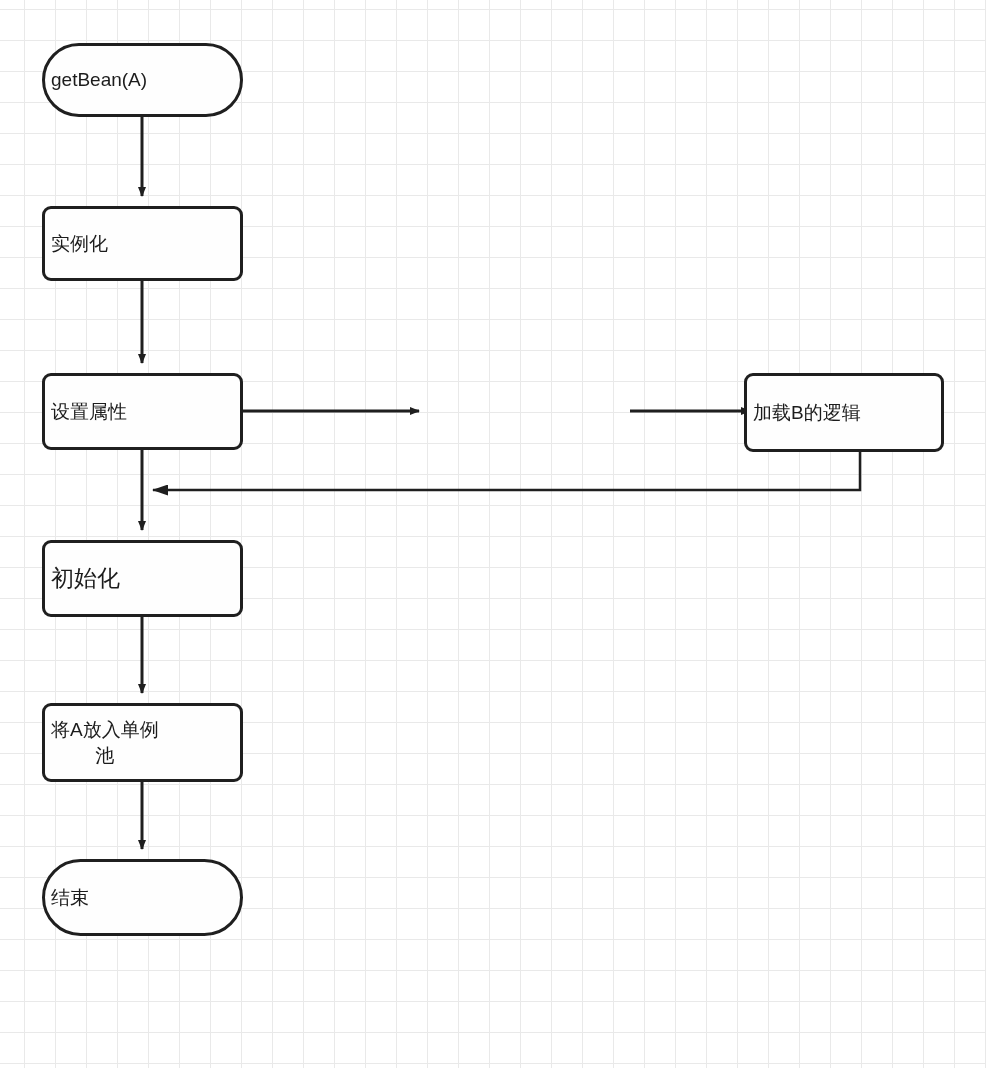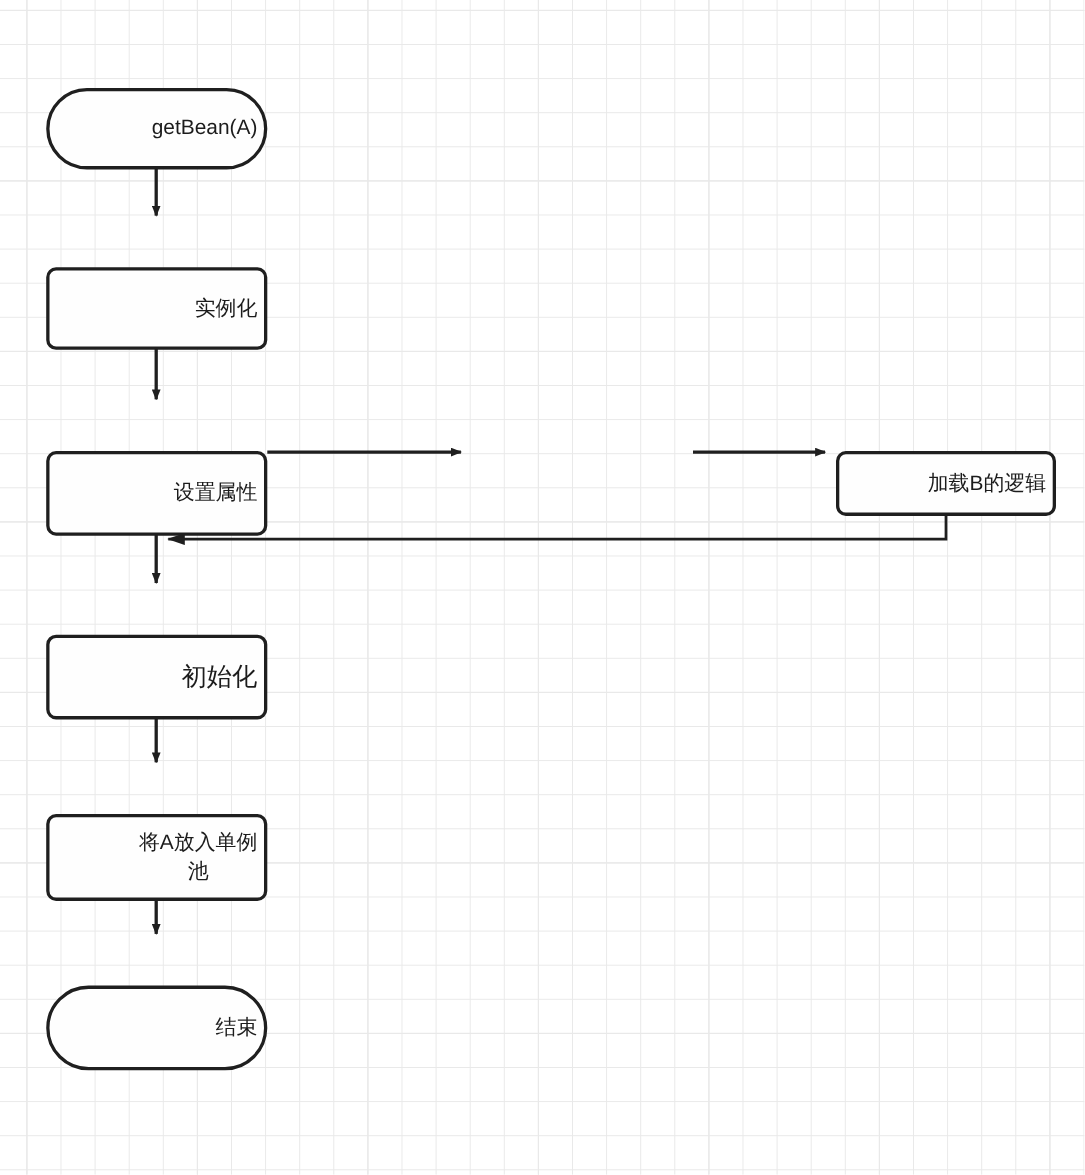--- a/index.html
+++ b/index.html
@@ -34,26 +34,25 @@
     height: 1068px;
     pointer-events: none;
   }
   .node {
     position: absolute;
     box-sizing: border-box;
     background: #fefefe;
     border: 3px solid #1f1f1f;
     display: flex;
     align-items: center;
-    justify-content: flex-end;
+    justify-content: flex-start;
     text-align: center;
     color: #1c1c1c;
     line-height: 1.32;
     padding: 2px 6px;
-    margin-top: 37px;
   }
   .node-process {
     border-radius: 9px;
   }
   .node-terminator {
     border-radius: 999px;
   }
   .node-label {
     display: block;
     white-space: pre-line;
@@ -113,21 +112,21 @@
 
   <div class="node node-process" style="left: 42px; top: 373px; width: 201px; height: 77px; font-size: 19px; background: rgb(254, 254, 254); border-color: rgb(31, 31, 31); border-width: 3px; color: rgb(28, 28, 28);">
     <span class="node-label">设置属性</span>
   </div>
 
   <div class="node node-process" style="left: 42px; top: 206px; width: 201px; height: 75px; font-size: 19px; background: rgb(254, 254, 254); border-color: rgb(31, 31, 31); border-width: 3px; color: rgb(28, 28, 28);">
     <span class="node-label">实例化</span>
   </div>
 
 
-  <div class="node node-process" style="left: 760px; top: 373px; width: 200px; height: 59px; font-size: 19px; background: rgb(254, 254, 254); border-color: rgb(31, 31, 31); border-width: 3px; color: rgb(28, 28, 28);">
+  <div class="node node-process" style="left: 744px; top: 373px; width: 200px; height: 79px; font-size: 19px; background: rgb(254, 254, 254); border-color: rgb(31, 31, 31); border-width: 3px; color: rgb(28, 28, 28);">
     <span class="node-label">加载B的逻辑</span>
   </div>
 
   <div class="node node-process" style="left: 42px; top: 540px; width: 201px; height: 77px; font-size: 23px; background: rgb(254, 254, 254); border-color: rgb(31, 31, 31); border-width: 3px; color: rgb(28, 28, 28);">
     <span class="node-label">初始化</span>
   </div>
 
   <div class="node node-process" style="left: 42px; top: 703px; width: 201px; height: 79px; font-size: 19px; background: rgb(254, 254, 254); border-color: rgb(31, 31, 31); border-width: 3px; color: rgb(28, 28, 28);">
     <span class="node-label">将A放入单例
 池</span>

